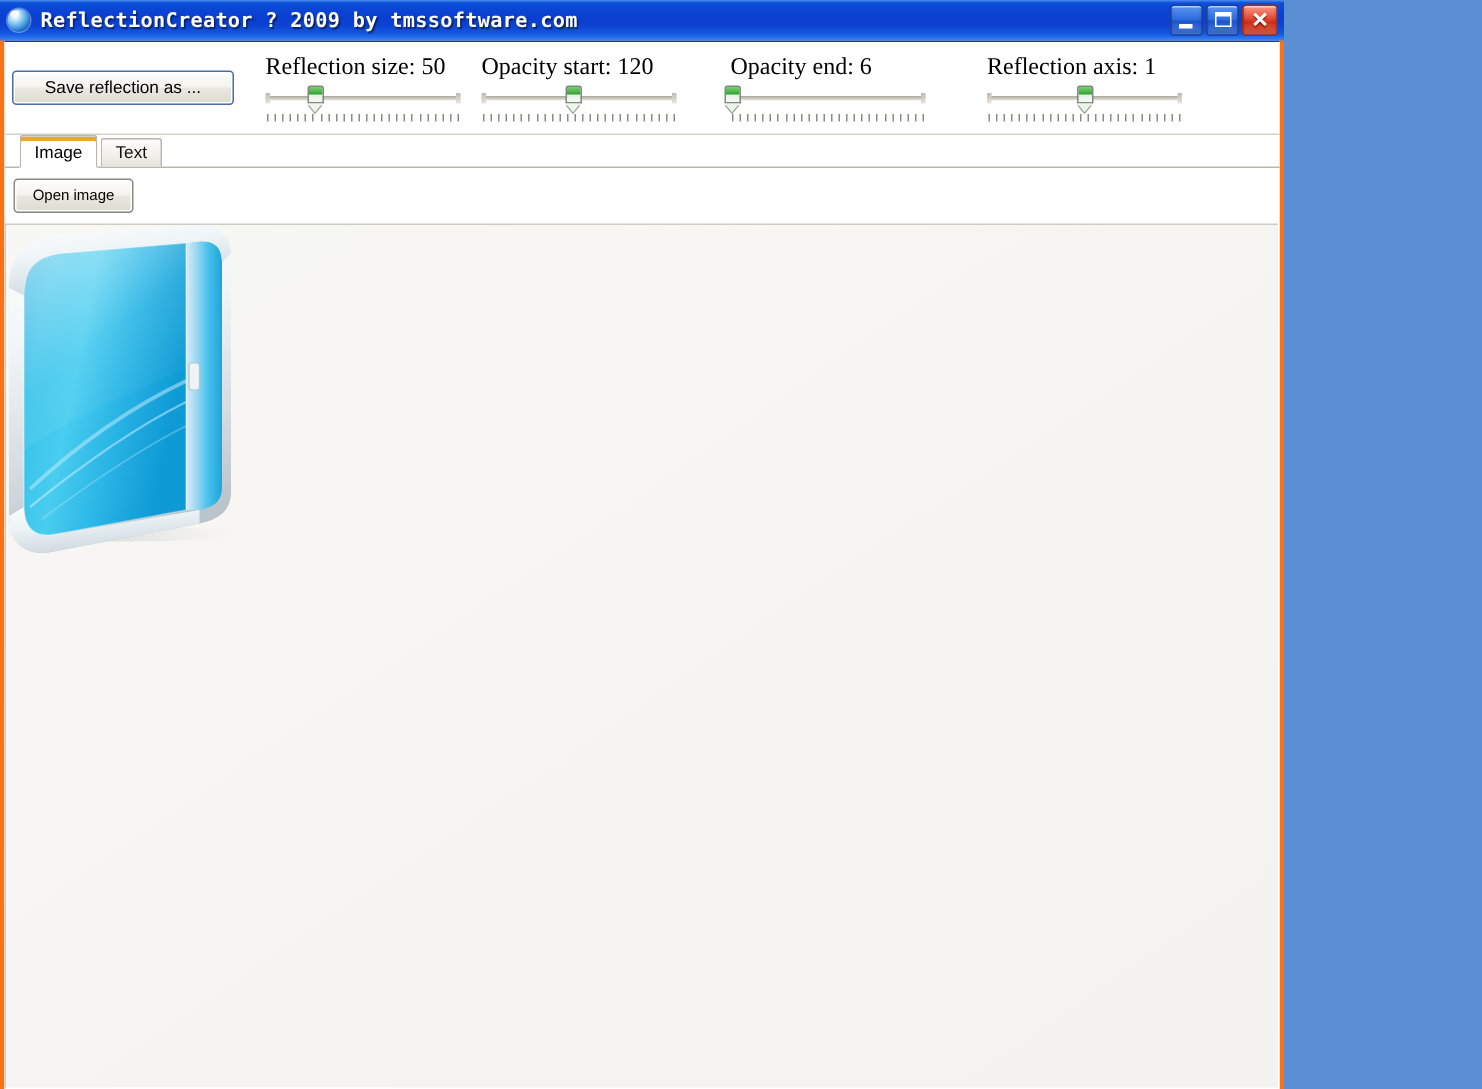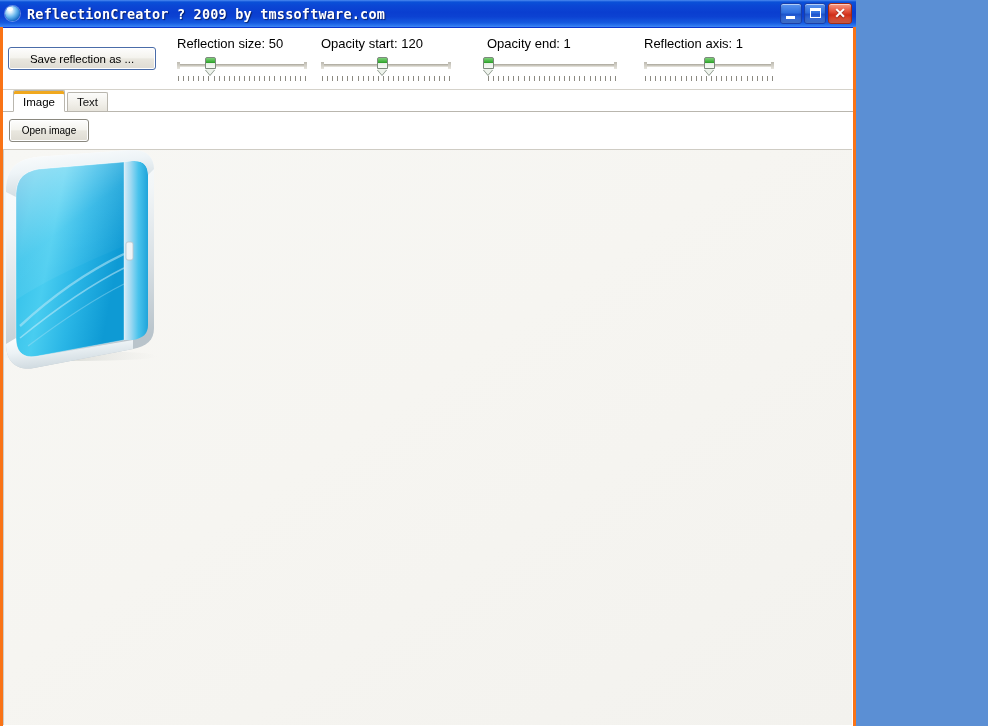--- a/index.html
+++ b/index.html
@@ -165,22 +165,22 @@
     position: relative;
     cursor: pointer;
     padding: 0;
   }
 
   .slider-group {
     position: absolute;
     top: 8px;
   }
   .slider-label {
-    font-family: Liberation Sans, sans-serif;
-    font-size: 13px;
+    font-family: Liberation Serif, serif;
+    font-size: 16px;
     color: #000;
     white-space: nowrap;
     margin-bottom: 5px;
     height: 14px;
   }
   .slider {
     position: relative;
     width: 130px;
     height: 30px;
   }
@@ -459,21 +459,21 @@
               <i></i>
               <i></i>
               <i></i>
               <i></i>
               <i></i>
             </div>
         </div>
       </div>
 
       <div class="slider-group" style="left:484px;">
-        <div class="slider-label">Opacity end:  1</div>
+        <div class="slider-label">Opacity end:  6</div>
         <div class="slider">
           <div class="track"></div>
           <div class="thumb" style="left:1%;">
             <div class="body"></div>
               <div class="tip"></div>
           </div>
           <div class="ticks">
               <i></i>
               <i></i>
               <i></i>
@@ -497,21 +497,21 @@
               <i></i>
               <i></i>
               <i></i>
               <i></i>
               <i></i>
               <i></i>
             </div>
         </div>
       </div>
 
-      <div class="slider-group" style="left:641px;">
+      <div class="slider-group" style="left:655px;">
         <div class="slider-label">Reflection axis: 1</div>
         <div class="slider">
           <div class="track"></div>
           <div class="thumb" style="left: 50%;">
             <div class="body"></div>
               <div class="tip"></div>
           </div>
           <div class="ticks">
               <i></i>
               <i></i>

